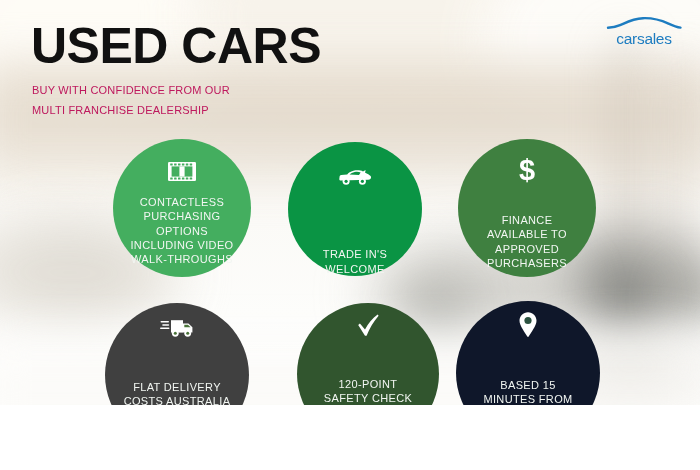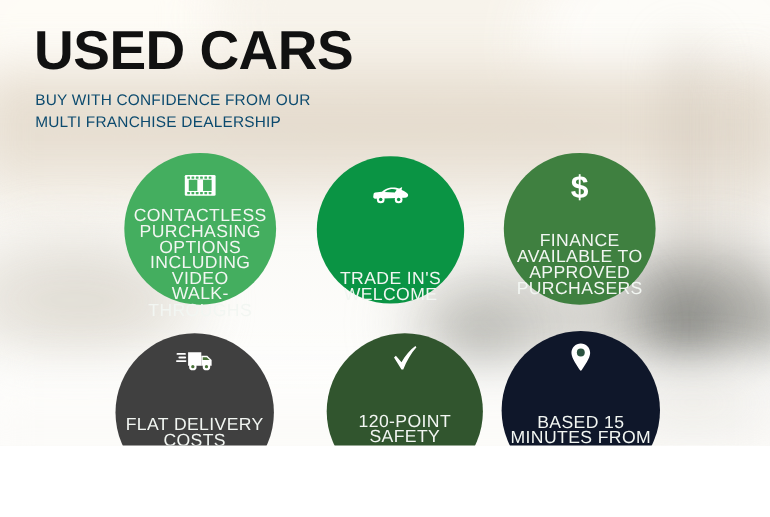--- a/index.html
+++ b/index.html
@@ -31,23 +31,23 @@
   
   .title {
     position:absolute; left:31px; top:21px;
     font-size:50px; line-height:50px;
     font-weight:bold;
     letter-spacing:-0.5px;
     color:#111111;
   }
   .subtitle {
     position:absolute; left:32px; top:80px;
-    font-size:14px; line-height:20px;
+    font-size:11px; line-height:20px;
     letter-spacing:0.2px;
-    color:#0c4a6e;
+    color:#be185d;
   }
   .subtitle span { display:block; }
 
   
   .logo {
     position:absolute; right:14px; top:14px;
     width:84px; height:34px;
   }
   .logo svg { display:block; width:84px; height:34px; }
 
@@ -62,21 +62,21 @@
     color:#ffffff;
     text-align:center;
   }
   .circle .ico {
     width:34px; height:30px;
     display:flex; align-items:center; justify-content:center;
     margin-top:0;
   }
   .circle .ico svg { display:block; }
   .circle .lbl {
-    font-size:16px;
+    font-size:11px;
     line-height:14.3px;
     letter-spacing:0.35px;
     color:#f2f6f2;
     padding:0 8px;
     white-space:pre-line;
   }
 
   
   #c1 { left:113px; top:139px; width:138px; height:138px; padding-top:17px; }
   #c1 .lbl { margin-top:9px; }
@@ -145,20 +145,31 @@
                 opacity:.6;"></div>
   </div>
 
   <div class="title">USED CARS</div>
 
   <div class="subtitle">
     <span>BUY WITH CONFIDENCE FROM OUR</span>
     <span>MULTI FRANCHISE DEALERSHIP</span>
   </div>
 
+  <div class="logo">
+    <svg viewBox="0 0 84 34" aria-hidden="true">
+
+      <g fill="none" stroke="#1d7cc0" stroke-width="2.4" stroke-linecap="round" stroke-linejoin="round">
+        <path d="M6 13.8 C9 13.8 13.5 13.2 18 11.2 C25 8.1 31 4.6 41 4.2
+                 C52 3.8 60 6.6 66.5 9.6 C71.5 11.9 75 13.2 78.5 13.6"></path>
+      </g>
+
+      <text x="42" y="30" text-anchor="middle" font-family="'Liberation Sans', sans-serif" font-size="15.5" letter-spacing="-0.3" fill="#1d7cc0">carsales</text>
+    </svg>
+  </div>
 
   <div class="circle" id="c1" style="background:#44ae5f;">
     <div class="ico">
       <svg width="30" height="25" viewBox="0 0 30 25">
         <rect x="1" y="3" width="28" height="19" rx="1.2" fill="#ffffff"></rect>
         <rect x="4.6" y="7.4" width="20.8" height="10.2" fill="#44ae5f"></rect>
         <rect x="12.4" y="7.4" width="5.2" height="10.2" fill="#ffffff"></rect>
         <g fill="#44ae5f">
           <rect x="3.2" y="4.5" width="2.5" height="1.9" rx=".3"></rect>
           <rect x="7.1" y="4.5" width="2.5" height="1.9" rx=".3"></rect>

